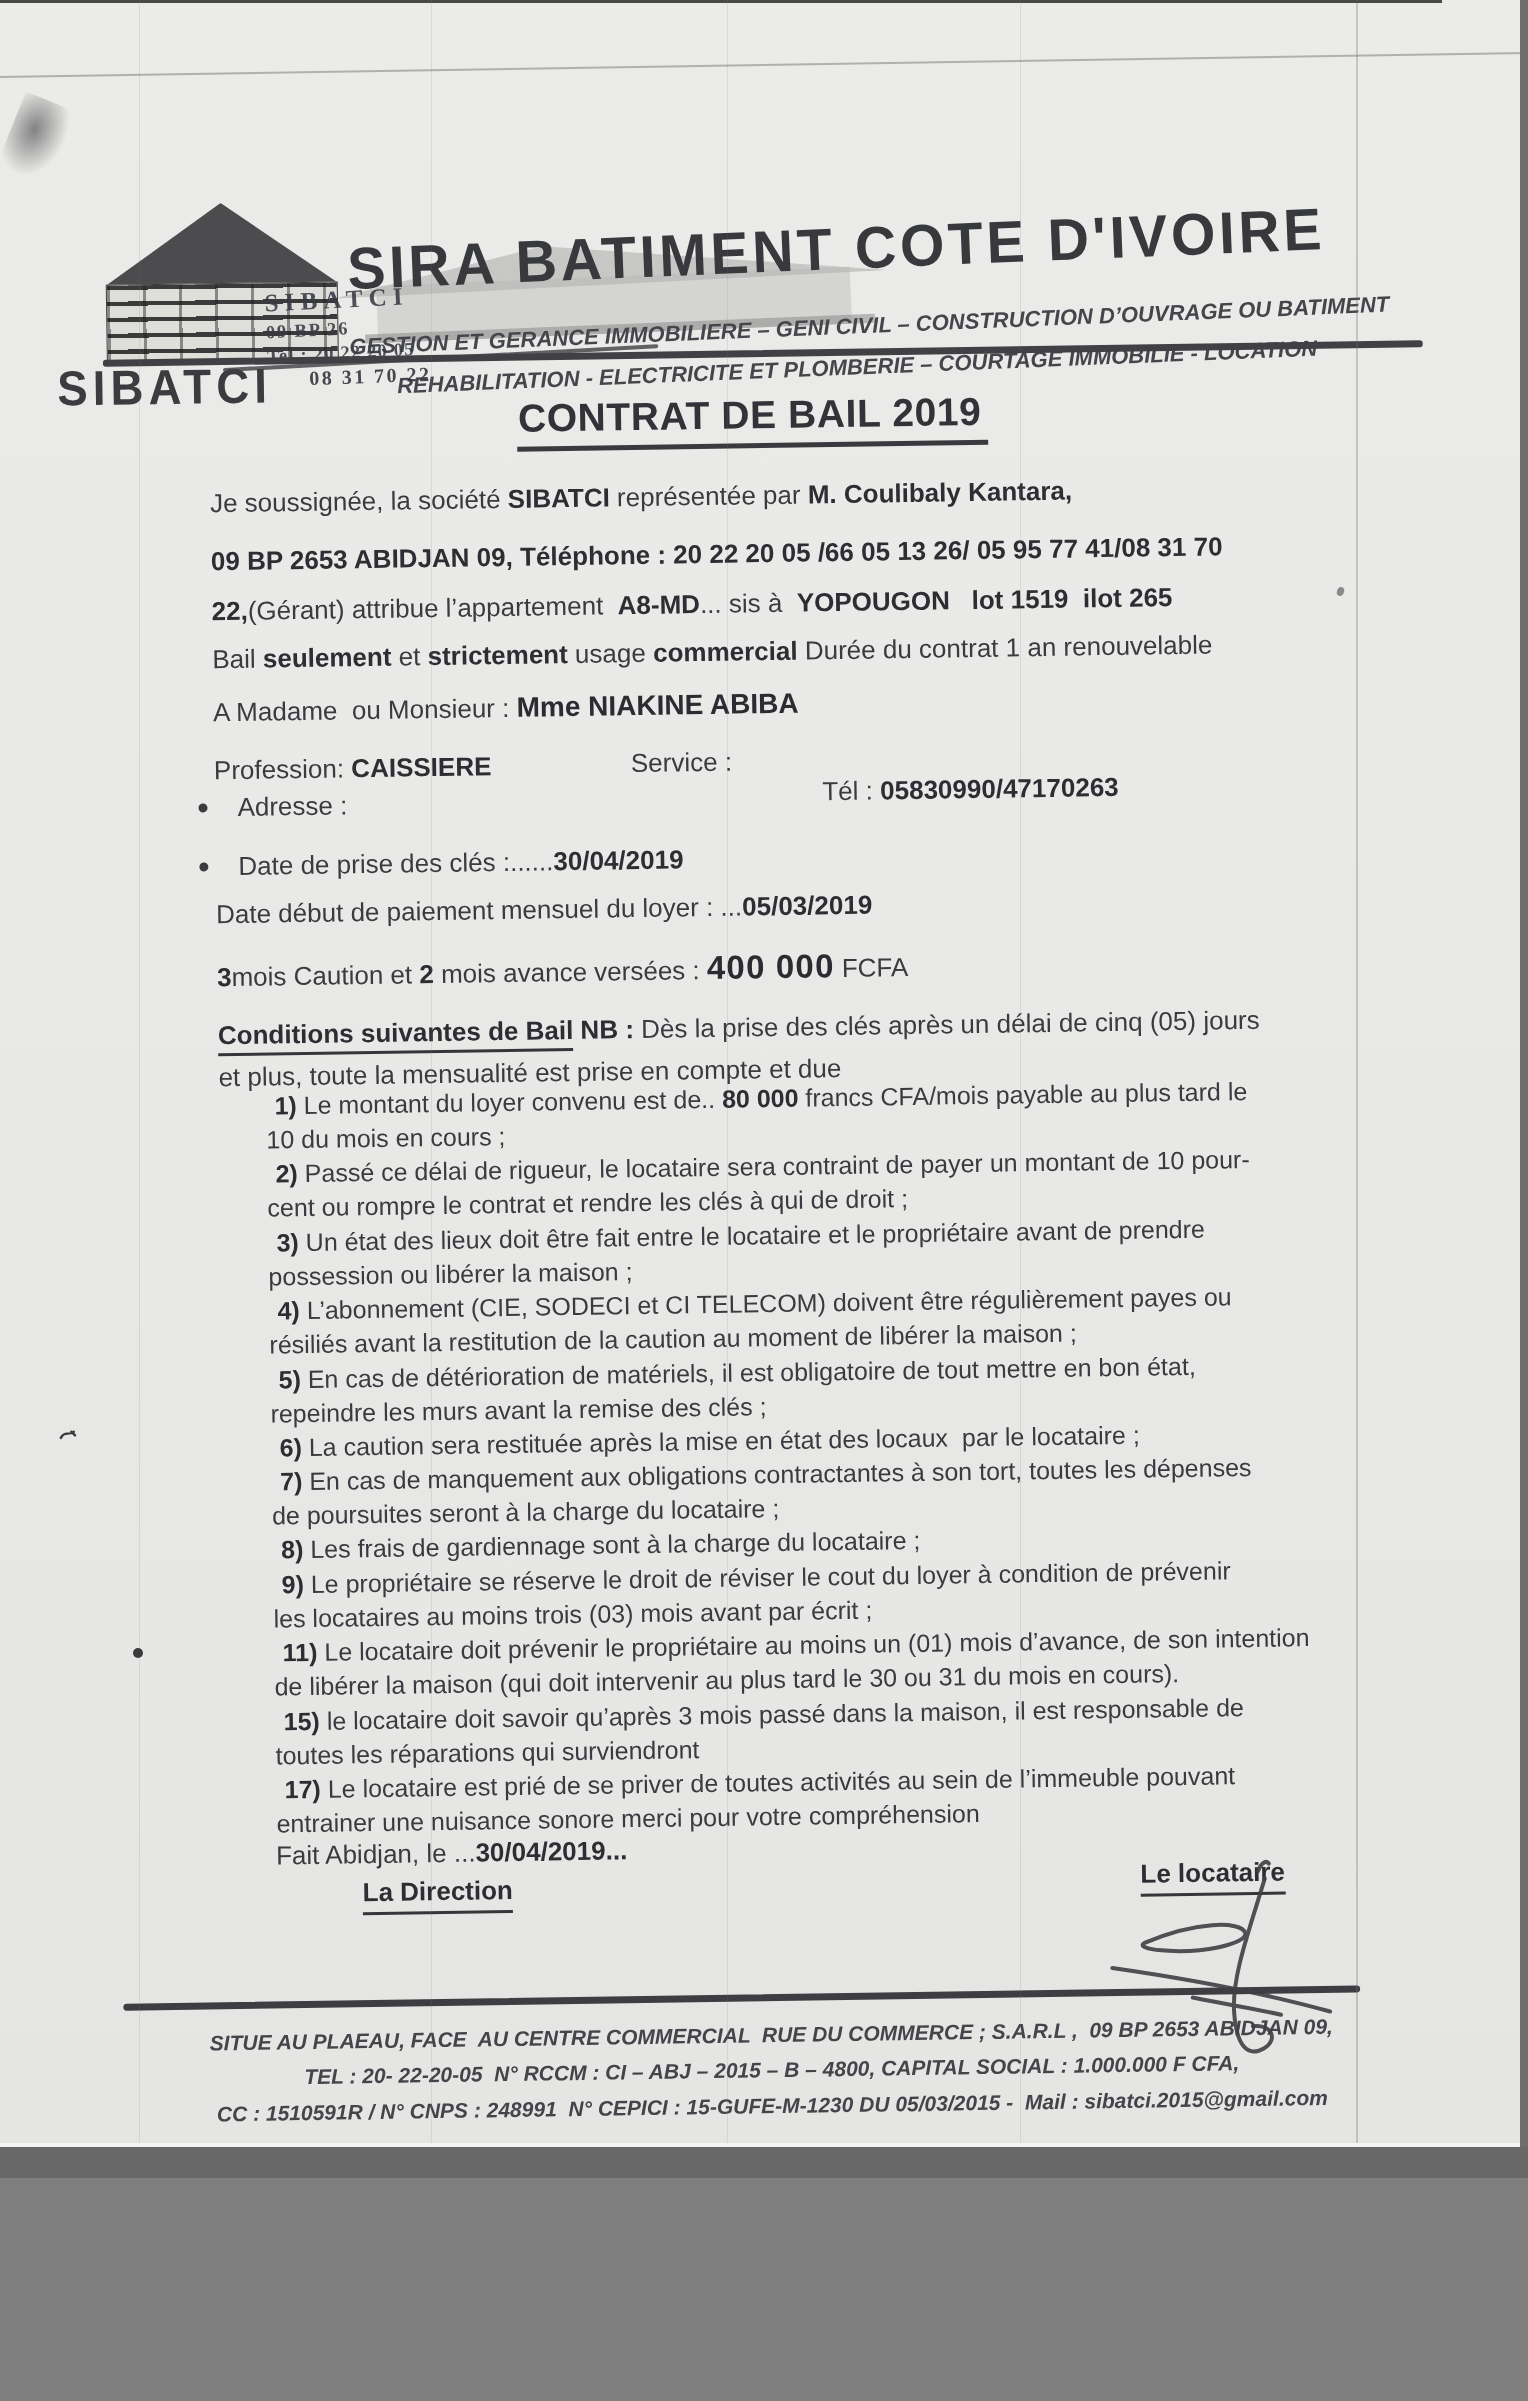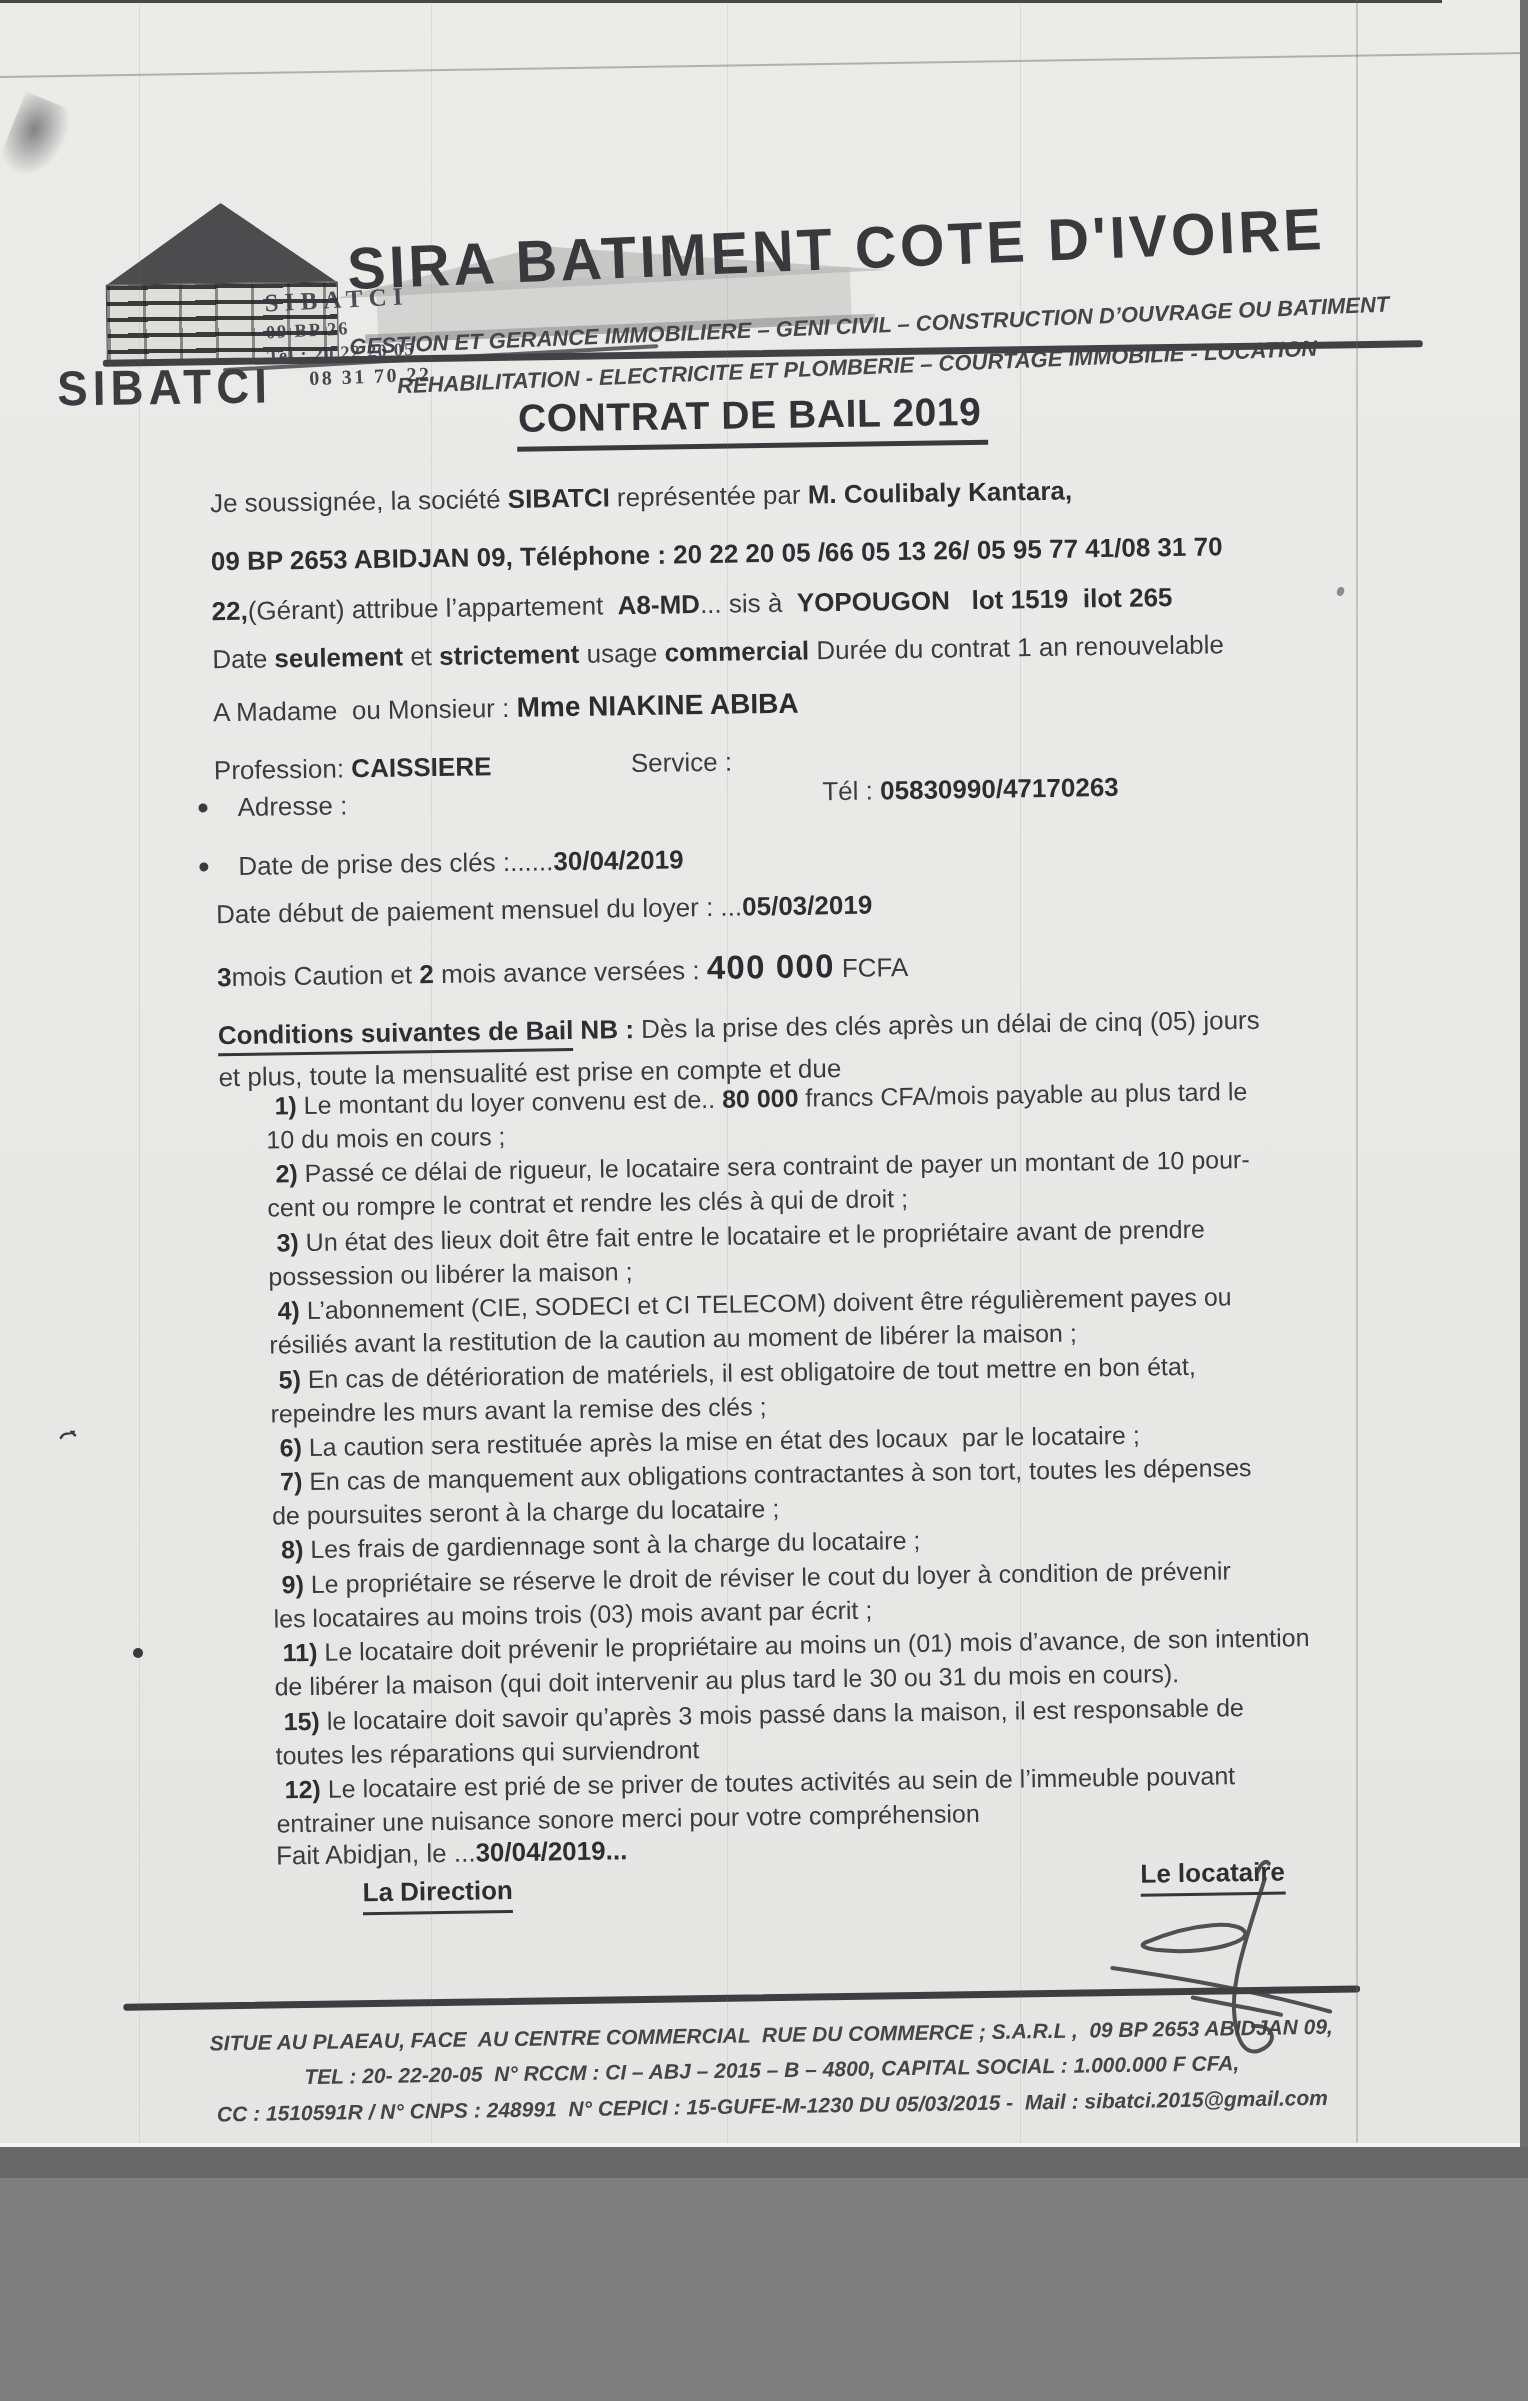--- a/index.html
+++ b/index.html
@@ -115,21 +115,21 @@
     <div class="abs header-rule"></div>
 
     <div class="abs doc-title">CONTRAT DE BAIL 2019</div>
 
     <div class="abs para line" style="top:486px;"><span>Je soussignée, la société </span><span class="b">SIBATCI</span><span> représentée par </span><span class="b">M. Coulibaly Kantara,</span></div>
 
     <div class="abs para line b" style="top:544px;">09 BP 2653 ABIDJAN 09, Téléphone : 20 22 20 05 /66 05 13 26/ 05 95 77 41/08 31 70</div>
 
     <div class="abs para line" style="top:594px;"><span class="b">22,</span><span>(Gérant) attribue l’appartement  </span><span class="b">A8-MD</span><span>... sis à  </span><span class="b">YOPOUGON   lot 1519  ilot 265</span></div>
 
-    <div class="abs para line" style="top:642px;"><span>Date </span><span class="b">seulement</span><span> et </span><span class="b">strictement</span><span> usage </span><span class="b">commercial</span><span> Durée du contrat 1 an renouvelable</span></div>
+    <div class="abs para line" style="top:642px;"><span>Bail </span><span class="b">seulement</span><span> et </span><span class="b">strictement</span><span> usage </span><span class="b">commercial</span><span> Durée du contrat 1 an renouvelable</span></div>
 
     <div class="abs para line" style="top:694px;"><span>A Madame  ou Monsieur : </span><span class="b-lg">Mme NIAKINE ABIBA</span></div>
 
     <div class="abs para line" style="top:753px;"><span>Profession: </span><span class="b">CAISSIERE</span></div>
     <div class="abs line" style="left:636px;top:752px;font-size:26px;">Service :</div>
 
     <span class="abs dot" style="left:203px;top:801px;"></span>
     <div class="abs line" style="left:242px;top:790px;font-size:26px;">Adresse :</div>
     <div class="abs line" style="left:827px;top:783px;font-size:26px;"><span>Tél : </span><span class="b">05830990/47170263</span></div>
 
@@ -158,21 +158,21 @@
     <div class="abs cond-item line" style="top:1463px;"><span class="b">7)</span><span> En cas de manquement aux obligations contractantes à son tort, toutes les dépenses</span><br><span>de poursuites seront à la charge du locataire ;</span></div>
 
     <div class="abs cond-item line" style="top:1531px;"><span class="b">8)</span><span> Les frais de gardiennage sont à la charge du locataire ;</span></div>
 
     <div class="abs cond-item line" style="top:1566px;"><span class="b">9)</span><span> Le propriétaire se réserve le droit de réviser le cout du loyer à condition de prévenir</span><br><span>les locataires au moins trois (03) mois avant par écrit ;</span></div>
 
     <div class="abs cond-item line" style="top:1634px;"><span class="b">11)</span><span> Le locataire doit prévenir le propriétaire au moins un (01) mois d’avance, de son intention</span><br><span>de libérer la maison (qui doit intervenir au plus tard le 30 ou 31 du mois en cours).</span></div>
 
     <div class="abs cond-item line" style="top:1703px;"><span class="b">15)</span><span> le locataire doit savoir qu’après 3 mois passé dans la maison, il est responsable de</span><br><span>toutes les réparations qui surviendront</span></div>
 
-    <div class="abs cond-item line" style="top:1771px;"><span class="b">12)</span><span> Le locataire est prié de se priver de toutes activités au sein de l’immeuble pouvant</span><br><span>entrainer une nuisance sonore merci pour votre compréhension</span></div>
+    <div class="abs cond-item line" style="top:1771px;"><span class="b">17)</span><span> Le locataire est prié de se priver de toutes activités au sein de l’immeuble pouvant</span><br><span>entrainer une nuisance sonore merci pour votre compréhension</span></div>
 
     <div class="abs line" style="left:265px;top:1839px;font-size:26px;"><span>Fait Abidjan, le ...</span><span class="b">30/04/2019</span><span class="b">...</span></div>
 
     <div class="abs sig-label" style="left:351px;top:1877px;">La Direction</div>
     <div class="abs sig-label" style="left:1129px;top:1870px;">Le locataire</div>
 
     <div class="abs footer-rule"></div>
     <svg class="abs" style="left:1041px;top:1867px;z-index:6;" width="320" height="246" viewBox="0 0 520 400">
       <g fill="none" stroke="#3f3f44" stroke-width="6.5" stroke-linecap="round" opacity="0.9">
         <path d="M352,16 C348,10 340,14 334,28"></path>

